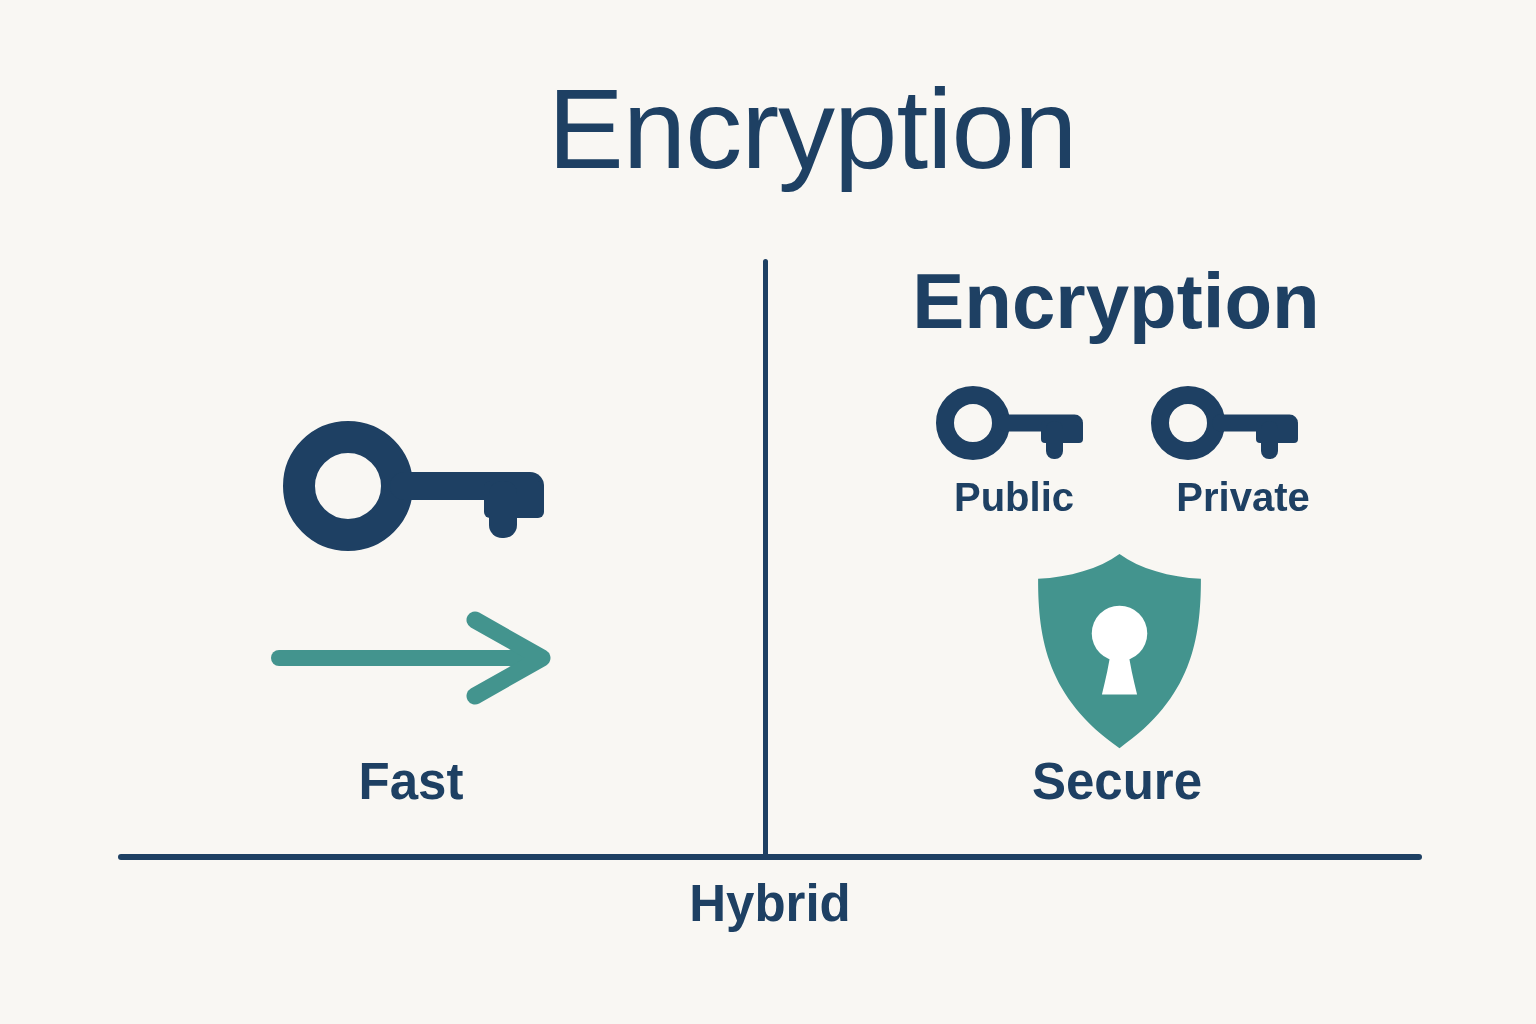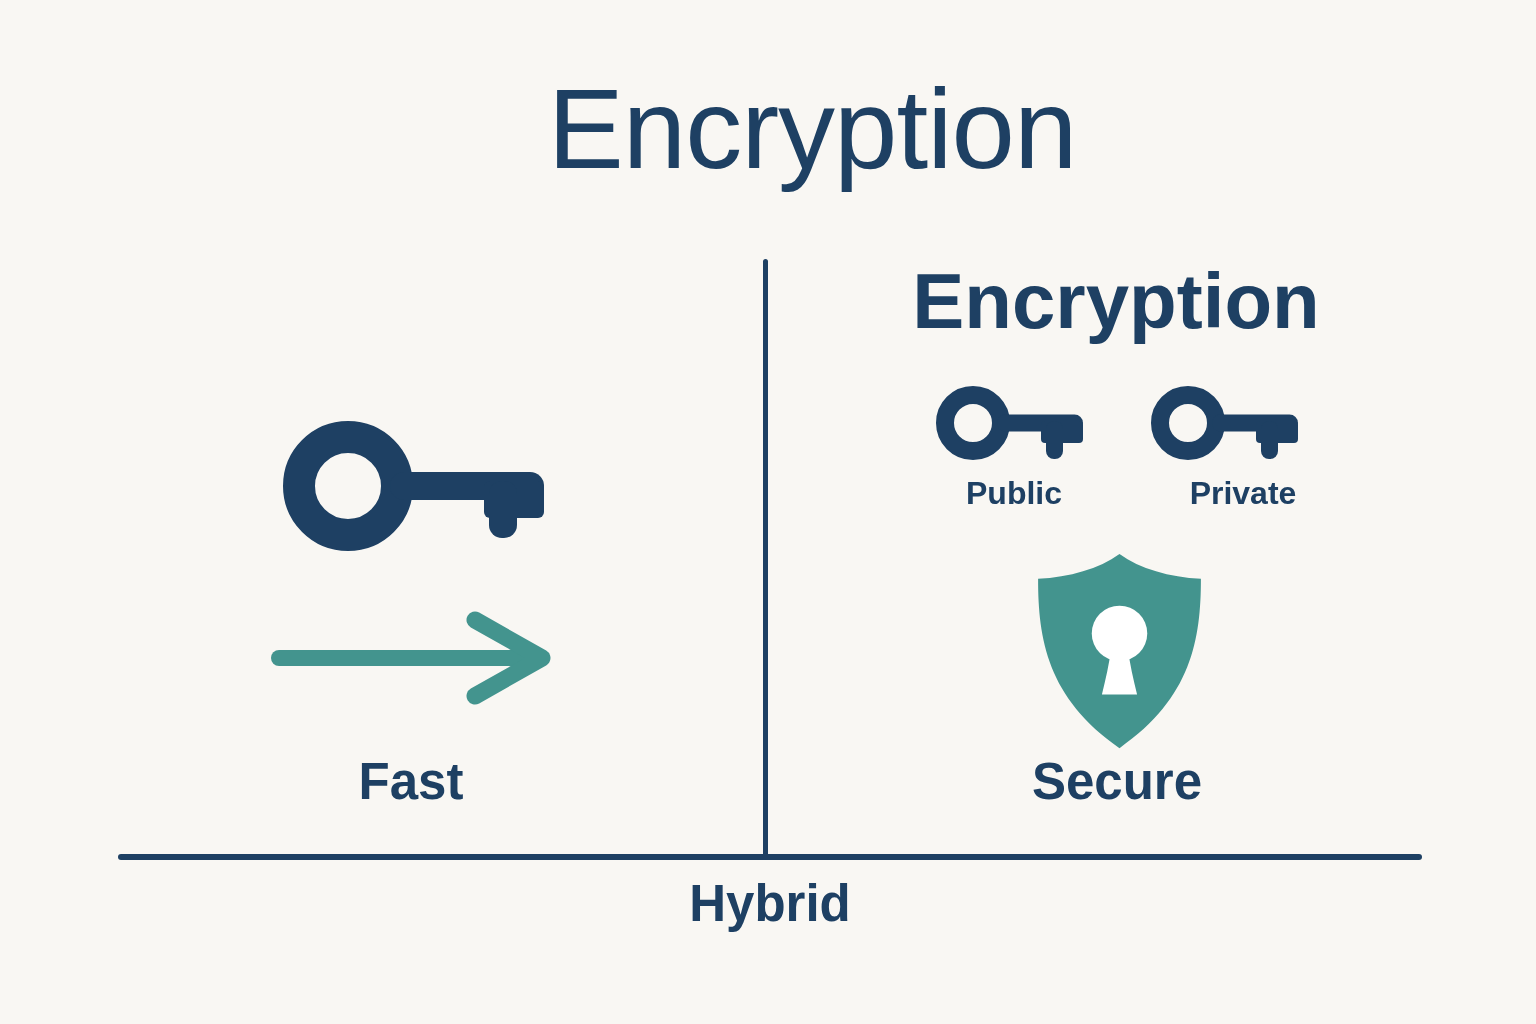--- a/index.html
+++ b/index.html
@@ -33,21 +33,21 @@
     font-size: 78px;
     font-weight: 700;
     line-height: 1;
   }
   .caption {
     font-size: 51px;
     font-weight: 700;
     line-height: 1;
   }
   .key-label {
-    font-size: 32px;
+    font-size: 40px;
     font-weight: 700;
     line-height: 1;
   }
   .v-divider {
     left: 763px;
     top: 259px;
     width: 5px;
     height: 598px;
     background: var(--ink, #1e4063);
     border-radius: 3px;

